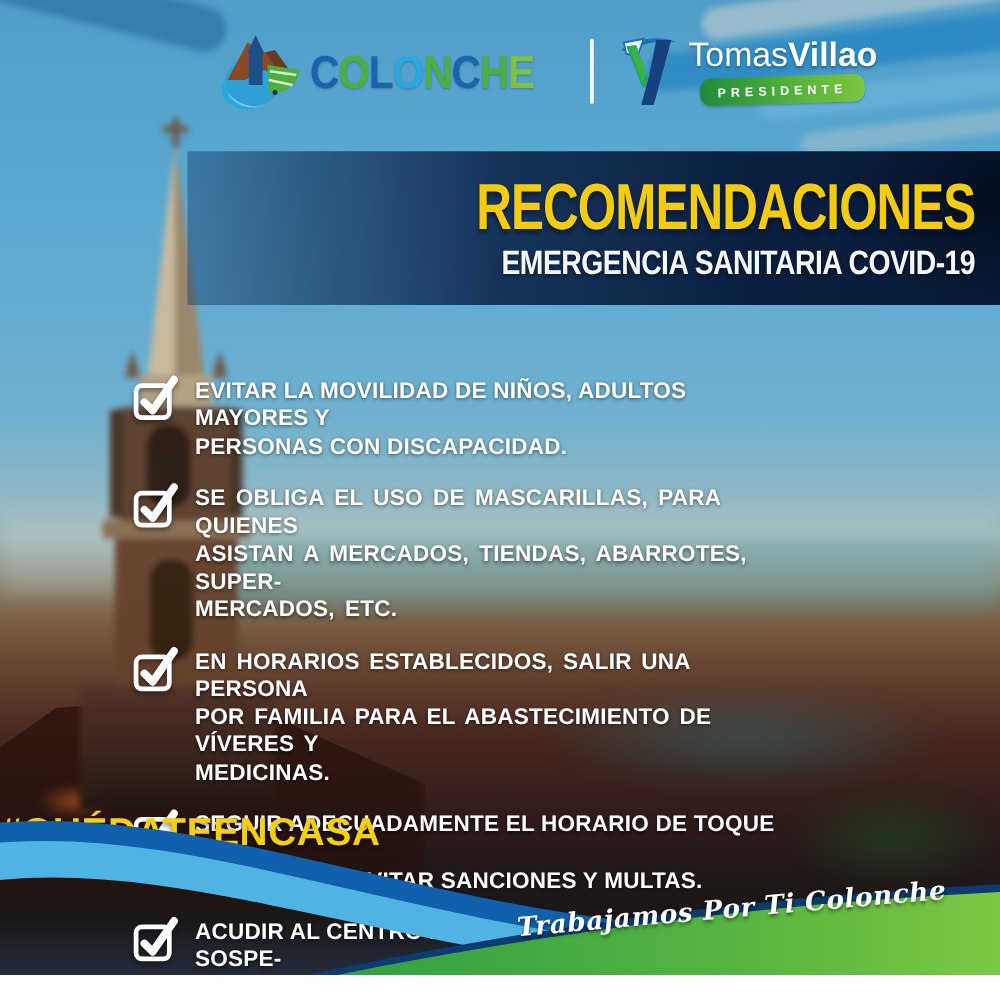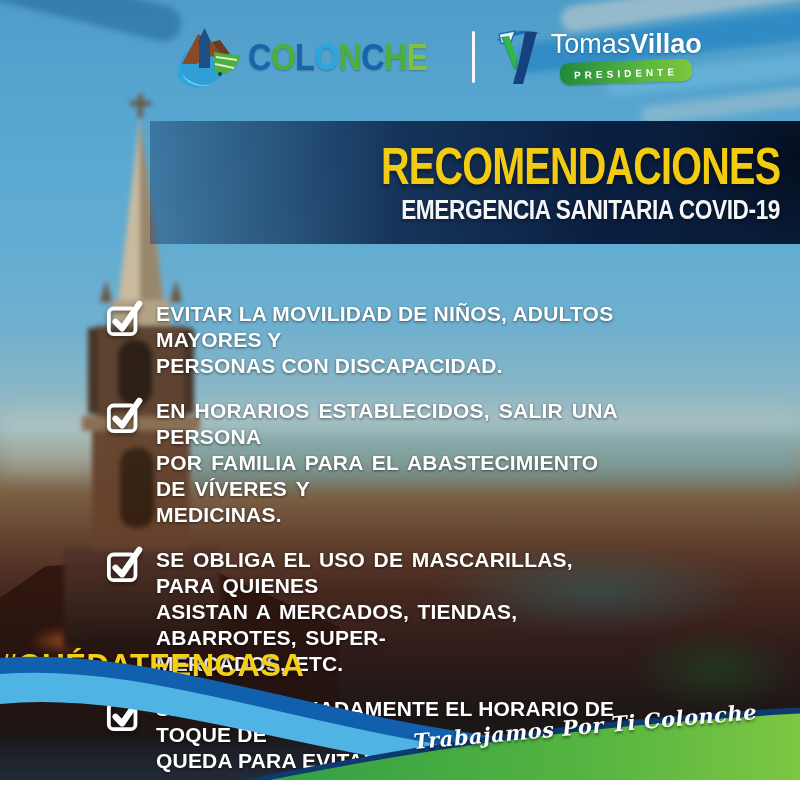--- a/index.html
+++ b/index.html
@@ -73,21 +73,21 @@
   .title-loc { color:#f3cb10; font-size:37px; font-weight:bold; letter-spacing:-1px;
     transform:scaleX(.80); transform-origin:100% 50%; white-space:nowrap;
     text-shadow:0 2px 4px rgba(10,30,50,.55); }
 
   
   .checklist { position:absolute; left:106px; top:301px; width:520px; list-style:none;
     display:flex; flex-direction:column; gap:19px; }
   .check-item { display:flex; gap:12px; align-items:flex-start; }
   .checkbox { flex:0 0 38px; width:38px; height:40px; margin-top:-3px;
     filter:drop-shadow(0 2px 2px rgba(0,0,0,.45)); }
-  .check-text { color:#fff; font-weight:bold; font-size:21px; line-height:1.24; letter-spacing:.2px;
+  .check-text { color:#fff; font-weight:bold; font-size:18px; line-height:1.24; letter-spacing:.2px;
     white-space:pre-line; text-shadow:0 1px 3px rgba(0,0,0,.55); }
   .check-item:nth-child(2) .check-text { word-spacing:3px; }
   .check-item:nth-child(3) .check-text { word-spacing:2.5px; }
 
   
   .hashtags { position:absolute; left:0; right:0; top:650px; text-align:left; }
   .hash1 { color:#f5cf12; font-size:31px; font-weight:bold; letter-spacing:.5px; line-height:1.05;
     text-shadow:0 2px 4px rgba(0,0,0,.5); }
   .hash2 { color:#f5cf12; font-size:17px; font-weight:bold; letter-spacing:.3px; line-height:1.05;
     text-shadow:0 2px 4px rgba(0,0,0,.5); }
@@ -193,32 +193,32 @@
         <polyline points="10,25 17,32 35,6" fill="none" stroke="#fff" stroke-width="6.5" stroke-linecap="round" stroke-linejoin="round"></polyline>
       </svg>
       <div class="check-text">EVITAR LA MOVILIDAD DE NIÑOS, ADULTOS MAYORES Y
 PERSONAS CON DISCAPACIDAD.</div>
     </li>
     <li class="check-item">
       <svg class="checkbox" viewBox="0 0 40 42">
         <rect x="3" y="11" width="28" height="27" rx="5" fill="none" stroke="#fff" stroke-width="4"></rect>
         <polyline points="10,25 17,32 35,6" fill="none" stroke="#fff" stroke-width="6.5" stroke-linecap="round" stroke-linejoin="round"></polyline>
       </svg>
+      <div class="check-text">SE OBLIGA EL USO DE MASCARILLAS, PARA QUIENES
+ASISTAN A MERCADOS, TIENDAS, ABARROTES, SUPER-
+MERCADOS, ETC.</div>
+    </li>
+    <li class="check-item">
+      <svg class="checkbox" viewBox="0 0 40 42">
+        <rect x="3" y="11" width="28" height="27" rx="5" fill="none" stroke="#fff" stroke-width="4"></rect>
+        <polyline points="10,25 17,32 35,6" fill="none" stroke="#fff" stroke-width="6.5" stroke-linecap="round" stroke-linejoin="round"></polyline>
+      </svg>
       <div class="check-text">EN HORARIOS ESTABLECIDOS, SALIR UNA PERSONA
 POR FAMILIA PARA EL ABASTECIMIENTO DE VÍVERES Y
 MEDICINAS.</div>
-    </li>
-    <li class="check-item">
-      <svg class="checkbox" viewBox="0 0 40 42">
-        <rect x="3" y="11" width="28" height="27" rx="5" fill="none" stroke="#fff" stroke-width="4"></rect>
-        <polyline points="10,25 17,32 35,6" fill="none" stroke="#fff" stroke-width="6.5" stroke-linecap="round" stroke-linejoin="round"></polyline>
-      </svg>
-      <div class="check-text">SE OBLIGA EL USO DE MASCARILLAS, PARA QUIENES
-ASISTAN A MERCADOS, TIENDAS, ABARROTES, SUPER-
-MERCADOS, ETC.</div>
     </li>
     <li class="check-item">
       <svg class="checkbox" viewBox="0 0 40 42">
         <rect x="3" y="11" width="28" height="27" rx="5" fill="none" stroke="#fff" stroke-width="4"></rect>
         <polyline points="10,25 17,32 35,6" fill="none" stroke="#fff" stroke-width="6.5" stroke-linecap="round" stroke-linejoin="round"></polyline>
       </svg>
       <div class="check-text">SEGUIR ADECUADAMENTE EL HORARIO DE TOQUE DE
 QUEDA PARA EVITAR SANCIONES Y MULTAS.</div>
     </li>
     <li class="check-item">

